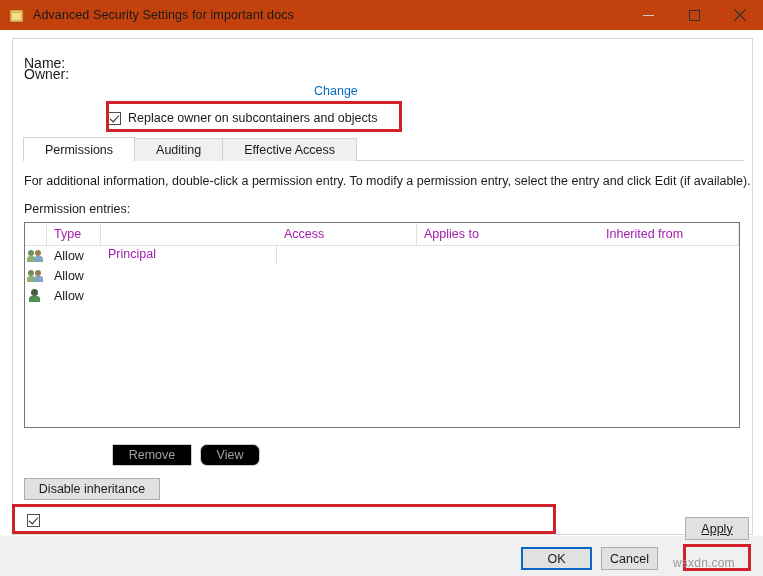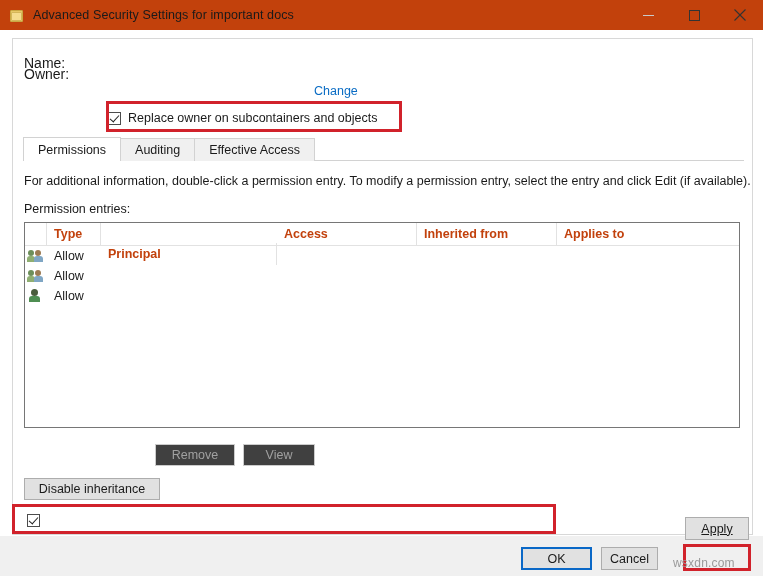--- a/index.html
+++ b/index.html
@@ -145,21 +145,21 @@
   
   #tabs {
     position: absolute;
     left: 10px; top: 98px;
     width: 721px; height: 24px;
     display: flex;
     align-items: flex-end;
   }
   .tab {
     height: 23px;
-    padding: 0 14px;
+    padding: 0 21px;
     display: flex;
     align-items: center;
     justify-content: center;
     font-size: 12.5px;
     color: #1a1a1a;
     background: #f0f0f0;
     border: 1px solid #d2d2d2;
     border-bottom: none;
     box-sizing: border-box;
     margin-right: -1px;
@@ -215,27 +215,26 @@
     display: flex;
     height: 22px;
     background: #ffffff;
     border-bottom: 1px solid #e2e2e2;
     align-items: center;
   }
   .hcell {
     height: 22px;
     line-height: 22px;
     font-size: 12.5px;
-    color: #c2410c;
+    color: #a21caf;
     border-right: 1px solid #e2e2e2;
     padding-left: 7px;
     box-sizing: border-box;
     overflow: hidden;
     white-space: nowrap;
-    font-weight: bold;
   }
   .hcell.c0 { width: 22px;  padding-left: 0; }
   .hcell.c1 { width: 54px; }
   .hcell.c2 { width: 176px; margin-top: 40px; }
   .hcell.c3 { width: 140px; }
   .hcell.c4 { width: 140px; }
   .hcell.c5 { width: 182px; border-right: none; }
 
   .lrow {
     display: flex;
@@ -285,25 +284,25 @@
     box-sizing: border-box;
     font-family: "Liberation Sans", sans-serif;
     font-size: 12.5px;
     color: #1a1a1a;
     display: flex;
     align-items: center;
     justify-content: center;
     cursor: default;
     white-space: nowrap;
   }
-  .btn.disabled { color: #a0a0a0; border-color: #cccccc; background:#404040;margin-left:43px; }
+  .btn.disabled { color: #a0a0a0; border-color: #cccccc; background:#000000; }
 
   #btn-add      { left: 11px;  top: 405px; width: 80px;  height: 22px; }
   #btn-remove   { left: 99px;  top: 405px; width: 80px;  height: 22px; }
-  #btn-view     { left: 187px; top: 405px; width: 72px;  height: 22px; }
+  #btn-view     { left: 187px; top: 405px; width: 60px;  height: 22px; border-radius: 7px; }
   #btn-disable  { left: 11px;  top: 439px; width: 136px; height: 22px; }
 
   
   #replace-check-row {
     position: absolute;
     left: 14px; top: 472px;
     display: flex;
     align-items: center;
     height: 18px;
   }
@@ -402,22 +401,22 @@
 
   <div id="info-text">For additional information, double-click a permission entry. To modify a permission entry, select the entry and click Edit (if available).</div>
   <div id="entries-label">Permission entries:</div>
 
   <div id="listbox">
     <div id="list-header">
       <div class="hcell c0"></div>
       <div class="hcell c1">Type</div>
       <div class="hcell c2">Principal</div>
       <div class="hcell c3">Access</div>
+      <div class="hcell c5">Applies to</div>
       <div class="hcell c4">Inherited from</div>
-      <div class="hcell c5">Applies to</div>
     </div>
 
     <div class="lrow">
       <div class="lcell c0">
         <span class="ico group">
           <span class="head p1head"></span>
             <span class="body p1body"></span>
           <span class="head p2head"></span>
             <span class="body p2body"></span>
         </span>

